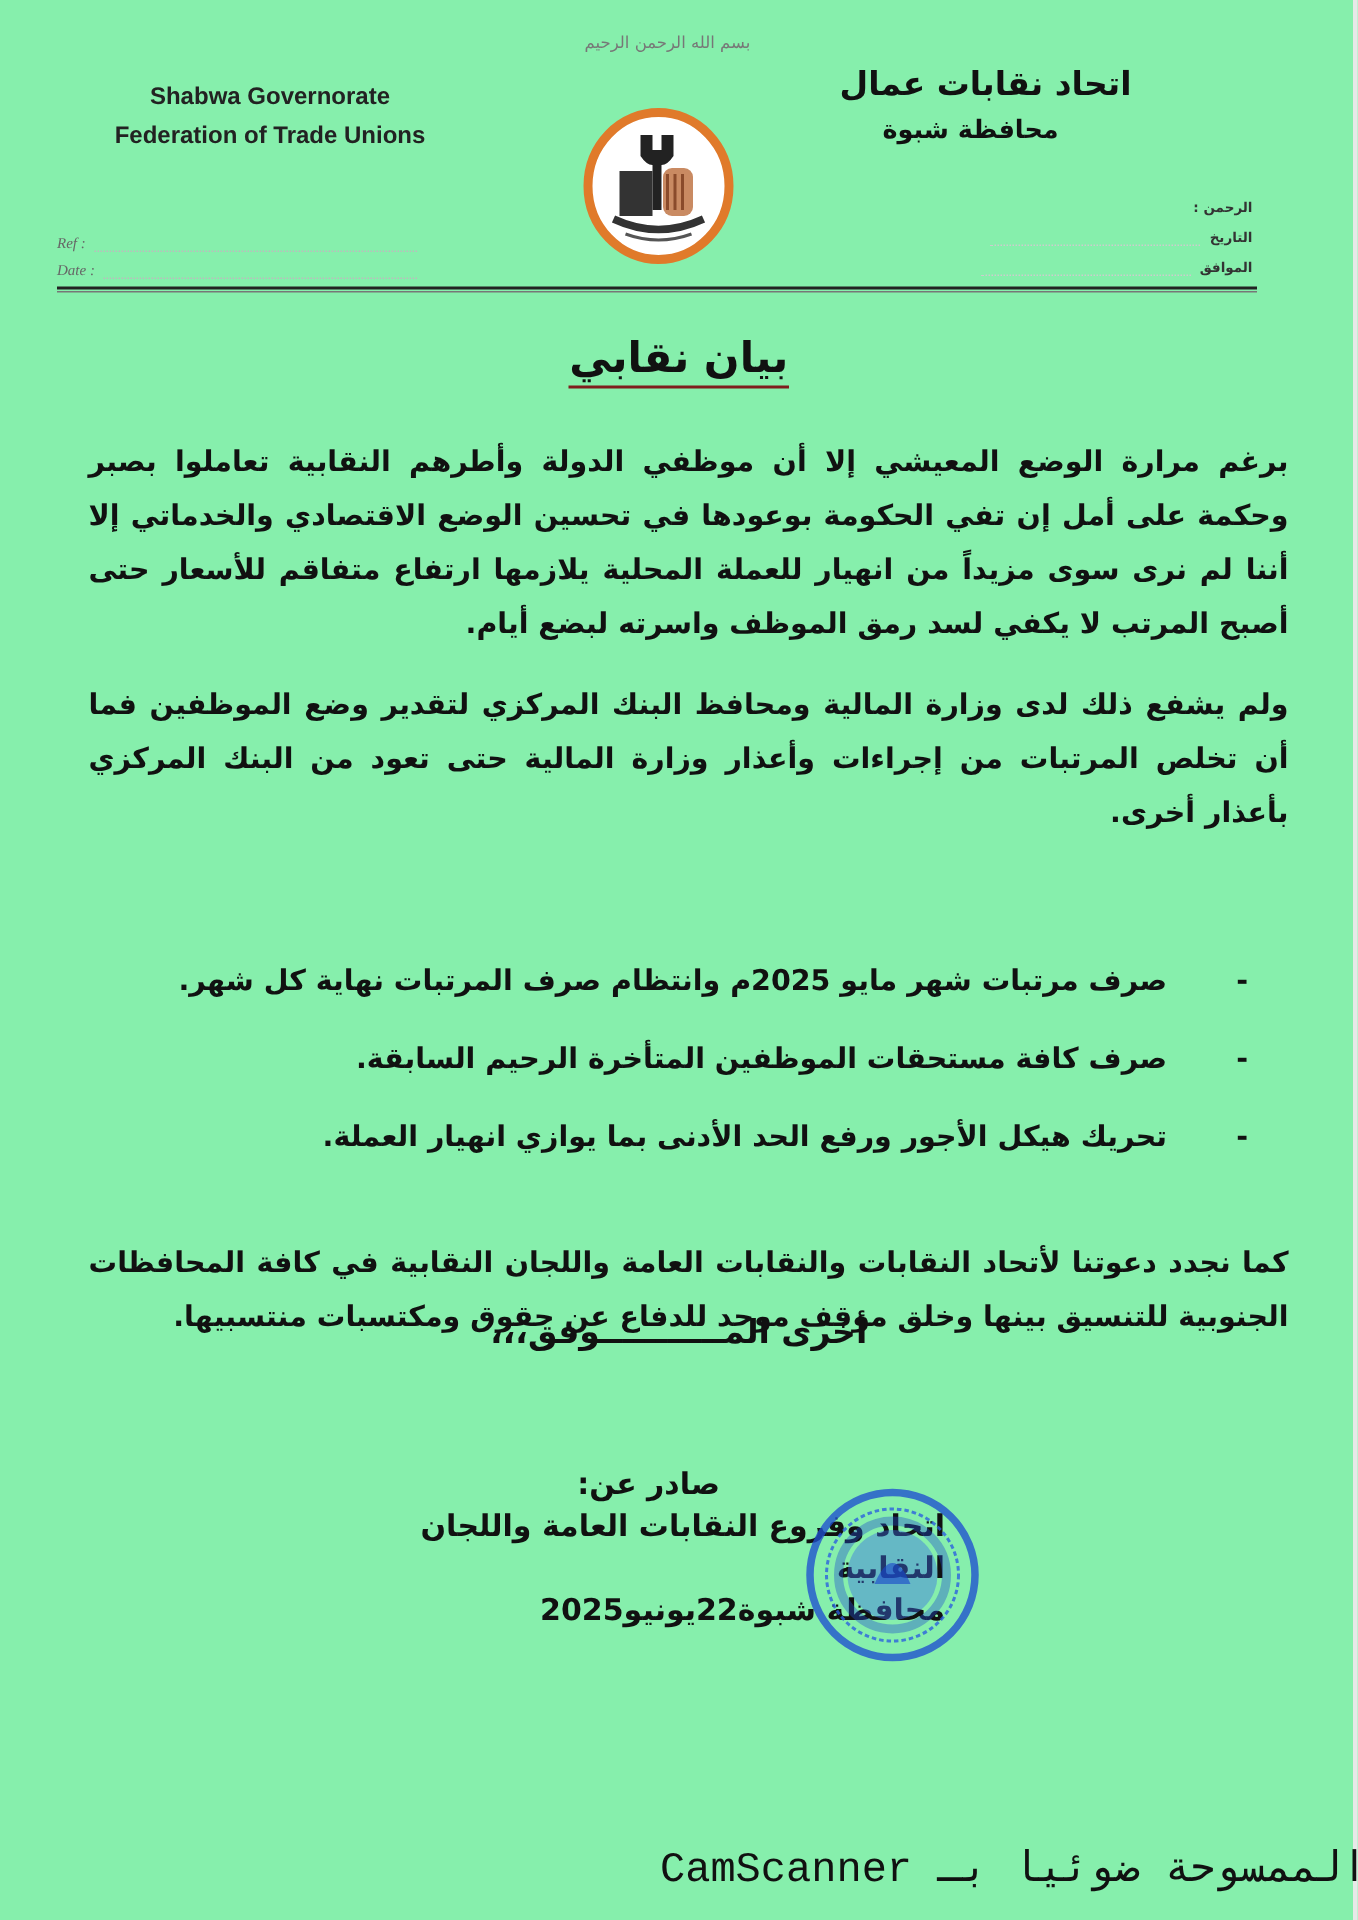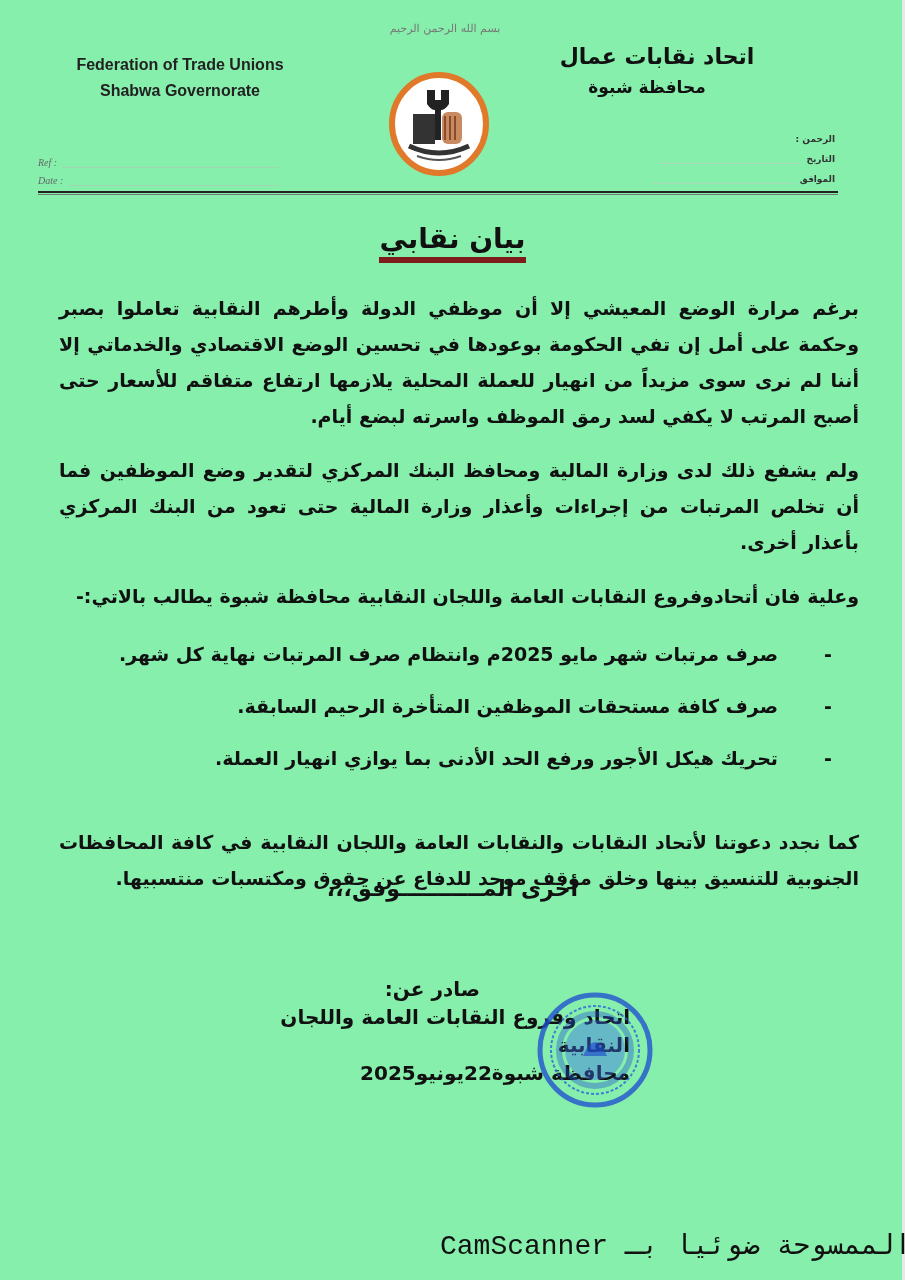--- a/index.html
+++ b/index.html
@@ -27,21 +27,21 @@
 
   .ar-fields { position:absolute; right:70px; top:124px; width:240px; direction:rtl;
                font-size:9px; font-weight:bold; color:#333; }
   .ar-fields .row { height:20px; display:flex; align-items:flex-end; }
   .ar-fields .dots { width:140px; border-bottom:1px dotted #ccc; margin-right:6px; height:6px; }
 
   .head-rule { position:absolute; left:38px; top:191px; width:800px; height:2px; background:#222; }
   .head-rule2 { position:absolute; left:38px; top:194px; width:800px; height:1px; background:#777; }
 
   .title { position:absolute; left:0; top:222px; width:905px; text-align:center; direction:rtl; }
-  .title span { font-size:28px; font-weight:bold; border-bottom:6px solid #7f1d1d; padding-bottom:2px; }
+  .title span { font-size:28px; font-weight:bold; border-bottom:2px solid #7f1d1d; padding-bottom:2px; }
 
   .body-text { position:absolute; left:40px; width:800px; direction:rtl; text-align:justify;
                font-size:19px; font-weight:bold; line-height:36px; color:#111;margin-left:19px; }
   .p1 { top:290px; }
   .p2 { top:452px; }
   .p3 { top:578px; }
   .list { position:absolute; left:100px; width:732px; top:628px; direction:rtl; font-size:19px; font-weight:bold; color:#111; }
   .list .item { height:52px; display:flex; align-items:center; }
   .list .dash { width:54px; text-align:right; }
   .p4 { top:824px; }
@@ -60,22 +60,22 @@
 </style>
 </head>
 <body>
 
 <div class="page">
   <div class="right-edge"></div>
 
   <div class="basmala">بسم الله الرحمن الرحيم</div>
 
   <div class="en-head">
+    <div>Shabwa Governorate</div>
     <div>Federation of Trade Unions</div>
-    <div>Shabwa Governorate</div>
   </div>
 
   <div class="ar-head">
     <div class="l1">اتحاد نقابات عمال</div>
     <div class="l2">محافظة شبوة</div>
   </div>
 
   <svg class="logo" viewBox="0 0 104 104">
     <ellipse cx="52" cy="52" rx="47" ry="49" fill="#fff" stroke="#e07a2a" stroke-width="6"></ellipse>
     <path d="M40 18 h8 v10 h6 v-10 h8 v14 q-4 6 -8 6 v30 h-6 v-30 q-4 0 -8 -6z" fill="#222"></path>
@@ -113,21 +113,20 @@
 
   <div class="head-rule"></div>
   <div class="head-rule2"></div>
 
   <div class="title">
     <span>بيان نقابي</span>
   </div>
 
   <div class="body-text p1">برغم مرارة الوضع المعيشي إلا أن موظفي الدولة وأطرهم النقابية تعاملوا بصبر وحكمة على أمل إن تفي الحكومة بوعودها في تحسين الوضع الاقتصادي والخدماتي إلا أننا لم نرى سوى مزيداً من انهيار للعملة المحلية يلازمها ارتفاع متفاقم للأسعار حتى أصبح المرتب لا يكفي لسد رمق الموظف واسرته لبضع أيام.</div>
   <div class="body-text p2">ولم يشفع ذلك لدى وزارة المالية ومحافظ البنك المركزي لتقدير وضع الموظفين فما أن تخلص المرتبات من إجراءات وأعذار وزارة المالية حتى تعود من البنك المركزي بأعذار أخرى.</div>
-  <div class="body-text p3">وعلية فان أتحادوفروع النقابات العامة واللجان النقابية محافظة شبوة يطالب بالاتي:-</div>
 
   <div class="list">
     <div class="item">
       <span class="dash">-</span>
       <span>صرف مرتبات شهر مايو 2025م وانتظام صرف المرتبات نهاية كل شهر.</span>
     </div>
     <div class="item">
       <span class="dash">-</span>
       <span>صرف كافة مستحقات الموظفين المتأخرة الرحيم السابقة.</span>
     </div>

